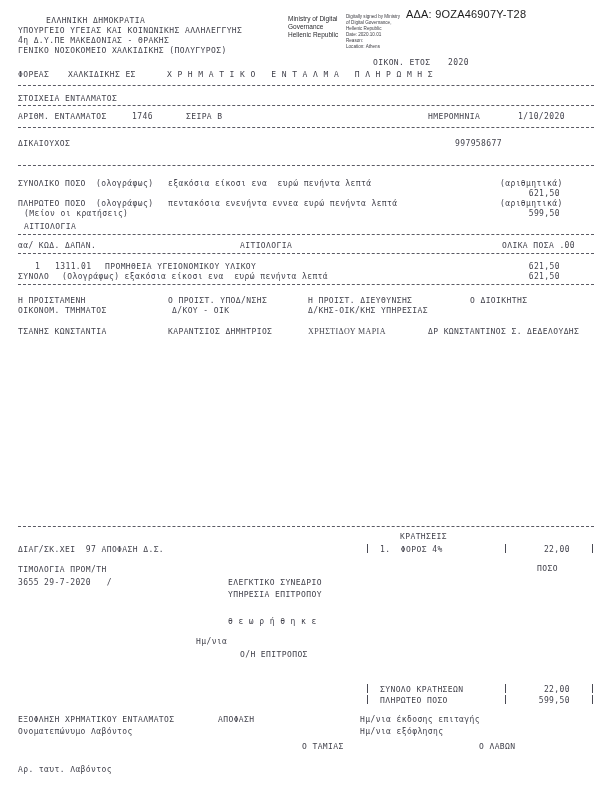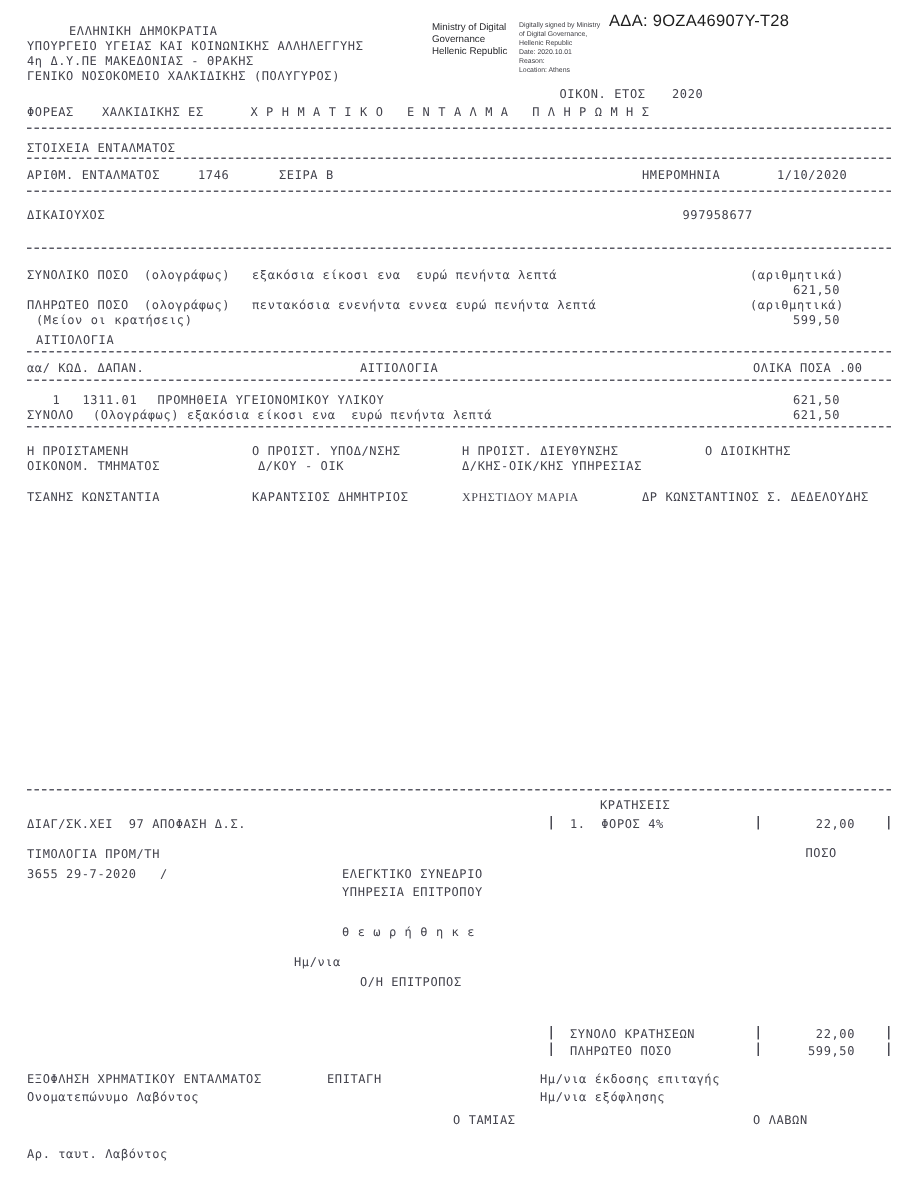--- a/index.html
+++ b/index.html
@@ -135,24 +135,24 @@
   <div class="t r" style="left:515px;top:685px;width:55px;" data-bind="totals.krat_value">22,00</div>
   <div class="vbar" style="left:592px;top:684px;"></div>
 
   <div class="vbar" style="left:367px;top:695px;"></div>
   <div class="t" style="left:380px;top:696px;" data-bind="totals.pay_label">ΠΛΗΡΩΤΕΟ ΠΟΣΟ</div>
   <div class="vbar" style="left:505px;top:695px;"></div>
   <div class="t r" style="left:515px;top:696px;width:55px;" data-bind="totals.pay_value">599,50</div>
   <div class="vbar" style="left:592px;top:695px;"></div>
 
   <div class="t" style="left:18px;top:715px;" data-bind="settlement.title">ΕΞΟΦΛΗΣΗ ΧΡΗΜΑΤΙΚΟΥ ΕΝΤΑΛΜΑΤΟΣ</div>
-  <div class="t" style="left:218px;top:715px;" data-bind="settlement.cheque">ΕΠΙΤΑΓΗ</div>
+  <div class="t" style="left:218px;top:715px;" data-bind="settlement.cheque">ΑΠΟΦΑΣΗ</div>
   <div class="t" style="left:360px;top:715px;" data-bind="settlement.issue_date">Ημ/νια έκδοσης επιταγής</div>
 
   <div class="t" style="left:18px;top:727px;" data-bind="settlement.recipient">Ονοματεπώνυμο Λαβόντος</div>
   <div class="t" style="left:360px;top:727px;" data-bind="settlement.settle_date">Ημ/νια εξόφλησης</div>
 
   <div class="t" style="left:302px;top:742px;" data-bind="settlement.cashier">Ο ΤΑΜΙΑΣ</div>
-  <div class="t" style="left:502px;top:742px;text-align:center;" data-bind="settlement.receiver">Ο ΛΑΒΩΝ</div>
+  <div class="t" style="left:479px;top:742px;text-align:center;" data-bind="settlement.receiver">Ο ΛΑΒΩΝ</div>
 
   <div class="t" style="left:18px;top:765px;" data-bind="settlement.recipient_id">Αρ. ταυτ. Λαβόντος</div>
 
 </div>
 
 </body></html>

